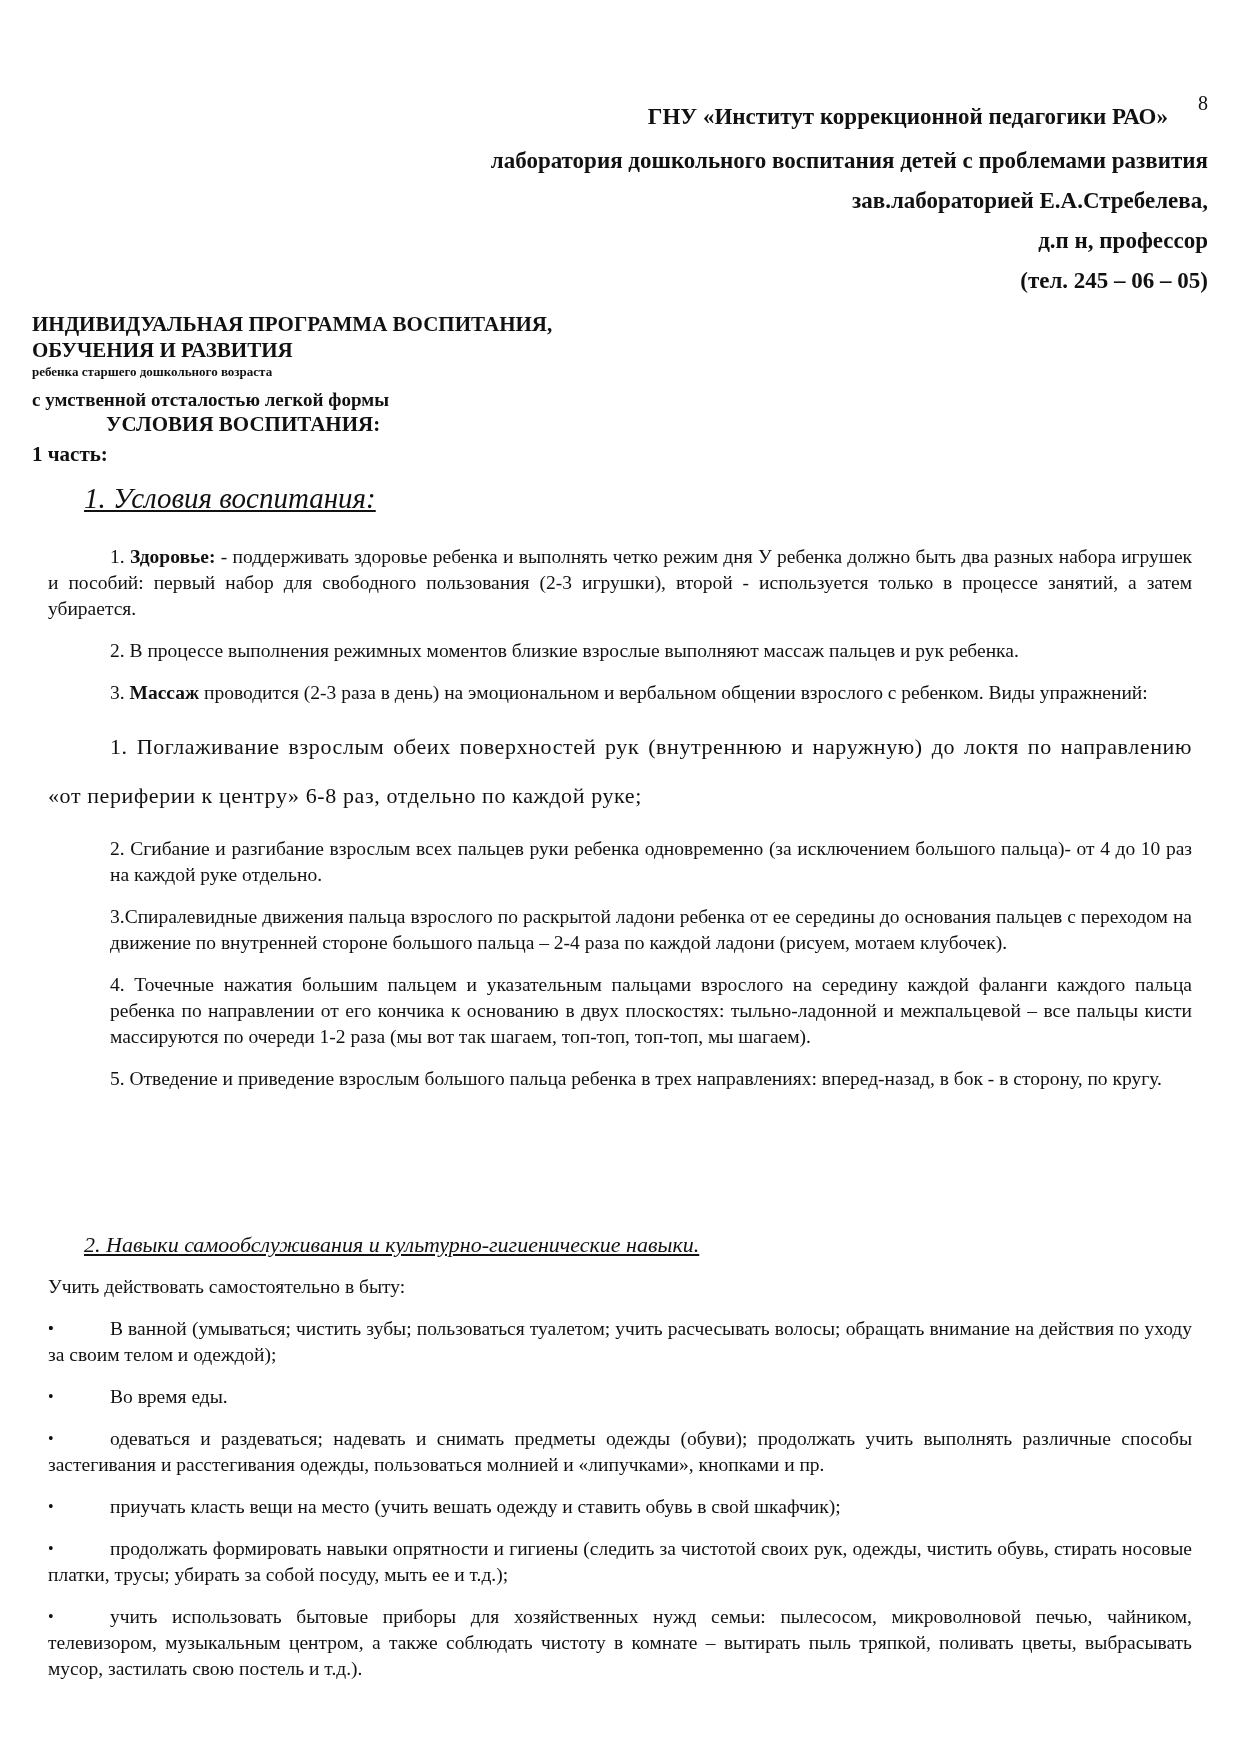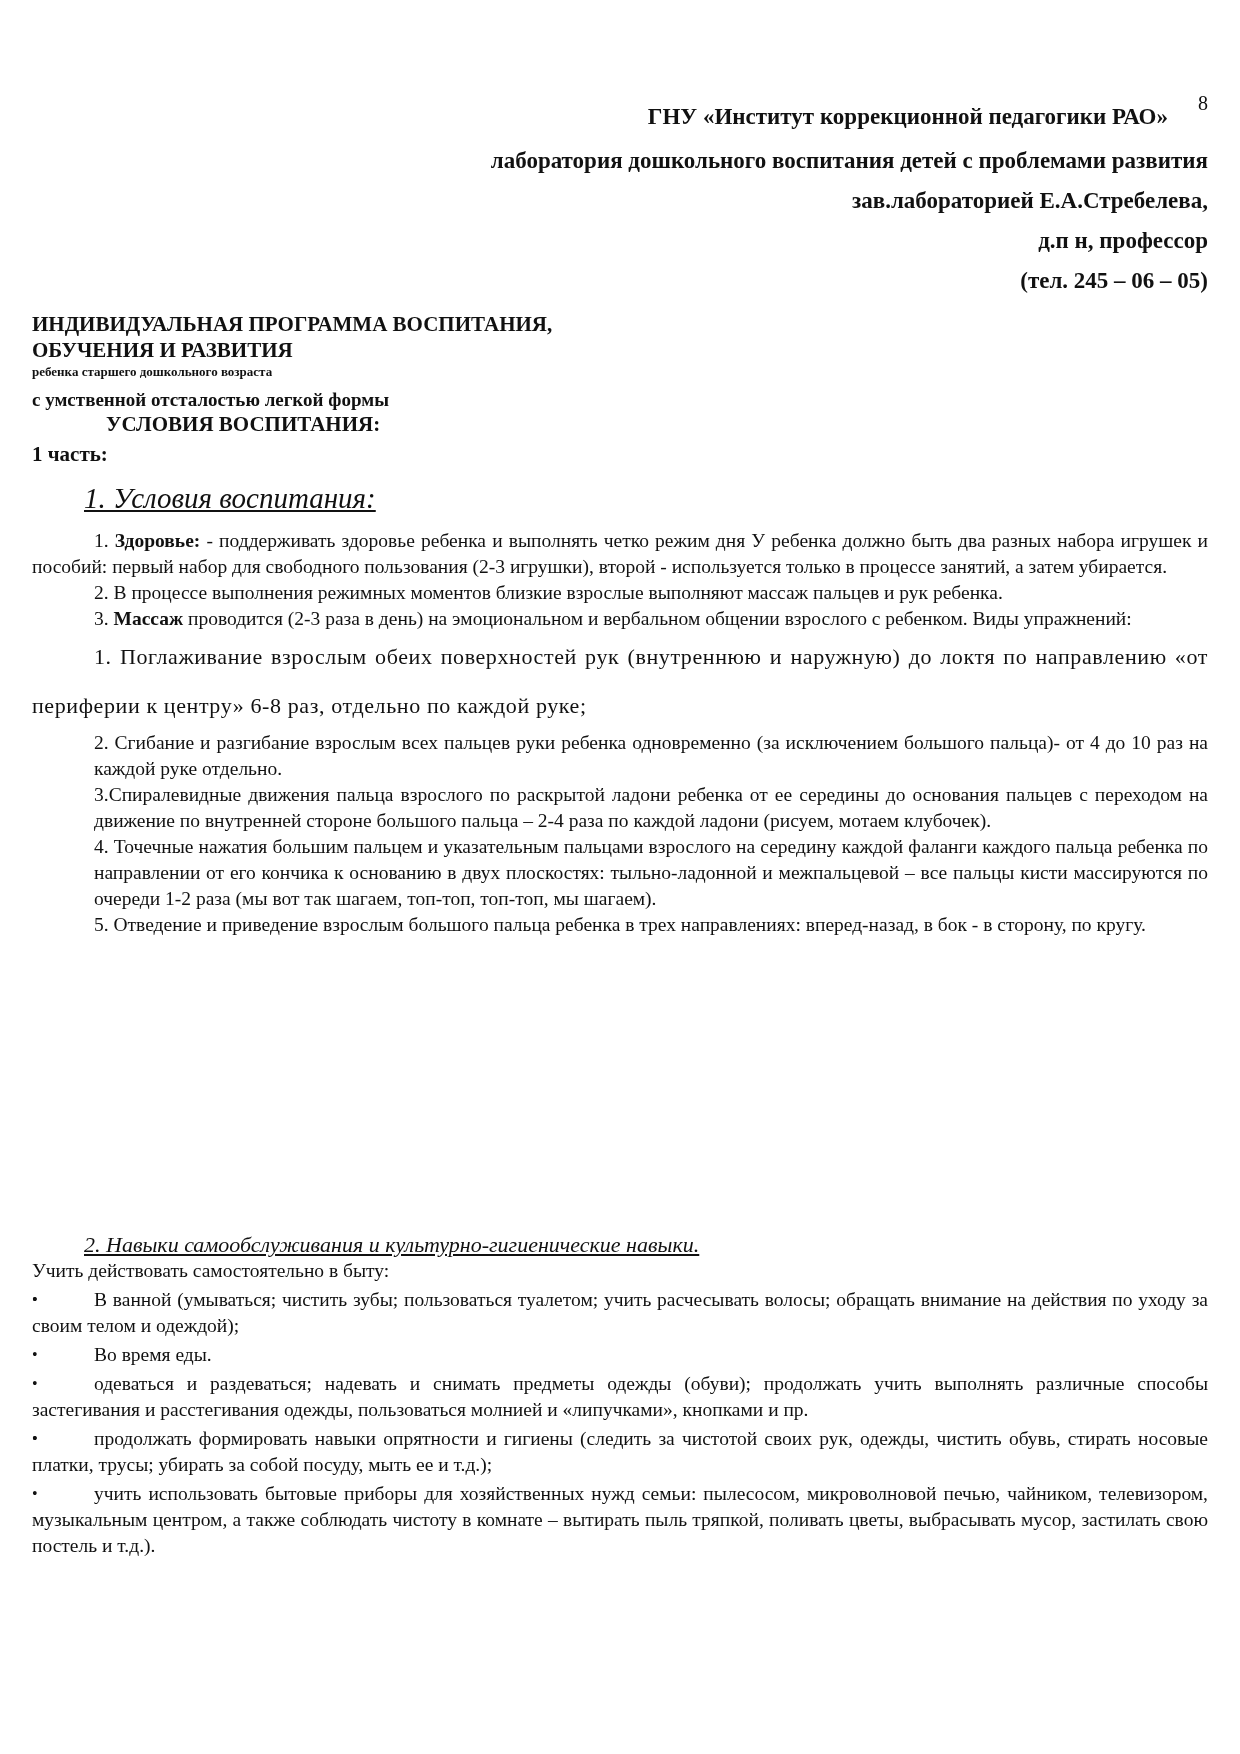--- a/index.html
+++ b/index.html
@@ -19,21 +19,21 @@
   .t3 { top: 364px; font-size: 13px; }
   .t4 { top: 389px; font-size: 19px; }
   .cond { position: absolute; left: 74px; top: 412px; font-weight: bold; font-size: 21px; }
   .part { position: absolute; left: 0; top: 442px; font-weight: bold; font-size: 21px; }
   .sec { position: absolute; left: 16px; font-style: italic; font-weight: normal; text-decoration: underline; margin-left: 36px; }
   .sec1 { top: 482px; font-size: 29px; }
   .sec2 { top: 1232px; font-size: 22px; }
   .body { position: absolute; left: 0; width: 1176px; font-size: 19.5px; line-height: 26px; text-align: justify; }
   .b1 { top: 528px; }
   .b2 { top: 1258px; }
-  p { margin: 0; }
+  p { margin: 16px; }
   .ind { text-indent: 62px; }
   .ex { padding-left: 62px; }
   .ex.first { padding-left: 0; text-indent: 62px; font-size: 22px; line-height: 49px; letter-spacing: 0.6px; }
   .ex.last { padding-left: 0; text-indent: 62px; }
   .bul { display: block; position: relative; text-indent: 62px; margin-top: 3px; }
   .bul .dot { position: absolute; left: 0; top: 0; text-indent: 0; font-size: 16px; }
   b { font-weight: bold; }
 </style>
 </head>
 <body>
@@ -69,17 +69,17 @@
   </div>
 
   <div class="sec sec2">2. Навыки самообслуживания и культурно-гигиенические навыки.</div>
 
   <div class="body b2">
     <p>Учить  действовать самостоятельно в быту:</p>
     <p class="bul"><span class="dot">•</span></p>
     <p class="bul"><span class="dot">•</span><span>В ванной (умываться; чистить зубы; пользоваться туалетом; учить расчесывать волосы; обращать внимание на действия по уходу за своим телом и одеждой);</span></p>
     <p class="bul"><span class="dot">•</span><span>Во время еды.</span></p>
     <p class="bul"><span class="dot">•</span><span>одеваться и раздеваться; надевать и снимать предметы одежды (обуви); продолжать учить выполнять различные способы застегивания и расстегивания одежды,  пользоваться молнией и «липучками», кнопками и пр.</span></p>
-    <p class="bul"><span class="dot">•</span></p>
+    <p class="bul"><span class="dot">•</span><span>приучать класть вещи на место (учить вешать одежду и ставить обувь в свой шкафчик);</span></p>
     <p class="bul"><span class="dot">•</span><span>продолжать формировать навыки опрятности и гигиены (следить за чистотой своих рук, одежды, чистить обувь, стирать носовые платки, трусы; убирать за собой посуду, мыть ее и т.д.);</span></p>
     <p class="bul"><span class="dot">•</span><span>учить использовать бытовые приборы для хозяйственных нужд семьи: пылесосом, микроволновой печью, чайником, телевизором, музыкальным центром, а также соблюдать чистоту в комнате – вытирать пыль тряпкой, поливать цветы, выбрасывать мусор, застилать свою постель и т.д.).</span></p>
   </div>
 </div>
 
 </body></html>

